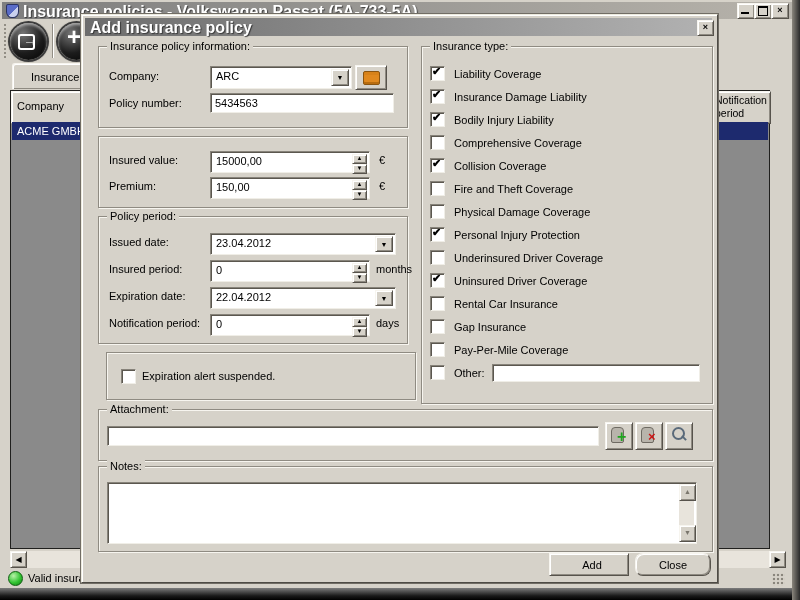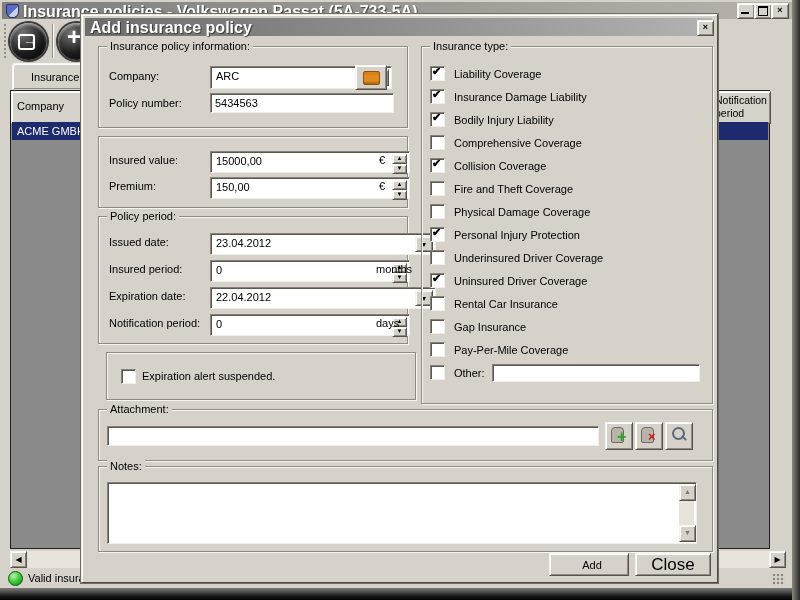--- a/index.html
+++ b/index.html
@@ -23,21 +23,21 @@
   .lbl { white-space:nowrap; }
   
   .cb { width:13px; height:13px; background:#fff; display:inline-block;
         position:relative; border:1px solid;
         border-color:#87837a #f0eee7 #f0eee7 #87837a;
         box-shadow: inset 1px 1px 0 #5b574f; flex:none; }
   .cb .mark { position:absolute; left:1px; top:-2px; font-size:11px;
               font-weight:bold; display:none; }
   .cb.checked .mark { display:block; }
   
-  .field { position:absolute;padding-left:40px; }
+  .field { position:absolute; }
   .field .val { position:absolute; left:5px; top:3px; white-space:nowrap; }
   .drop { position:absolute; right:2px; top:2px; bottom:2px; width:16px;
           font-size:7px; text-align:center; line-height:15px; cursor:default; }
   .spinbox { position:absolute; right:2px; top:2px; width:15px; }
   .spinbtn { height:8px; font-size:6px; line-height:7px; text-align:center;
              display:block; }
   
   .mw-titlebar { left:2px; top:2px; width:790px; height:17px;
       background:linear-gradient(90deg,#7e7e7e,#b7b3ab); }
   .title-text { color:#fff; font-weight:bold; font-size:16px;
@@ -341,15 +341,15 @@
     <span class="cap">Notes:</span>
     <textarea class="abs sunken" style="left: 8px; top: 15px; width: 590px; height: 62px; resize: none; padding-right: 20px;"></textarea>
     <div class="abs" style="left:580px; top:17px; width:15px; height:58px; background:#e8e4dc;">
       <span class="abs raised vscroll-btn" style="left:0; top:0;">▲</span>
       <span class="abs raised vscroll-btn" style="left:0; bottom:0;">▼</span>
     </div>
   </div>
 
   <button class="abs raised" style="left:467px; top:538px; width:80px; height:23px; font-size:11px;
                  font-family:'Liberation Sans',sans-serif; cursor:default;padding-left:12px;">Add</button>
-  <button class="abs raised" style="left:553px; top:538px; width:76px; height:23px; font-size:17px;
-                 font-family:'Liberation Sans',sans-serif; cursor:default;">Close</button>
+  <button class="abs raised" style="left:553px; top:538px; width:76px; height:23px; font-size:11px;
+                 font-family:'Liberation Sans',sans-serif; cursor:default;border-radius:8px;">Close</button>
 </div>
 
 </body></html>

